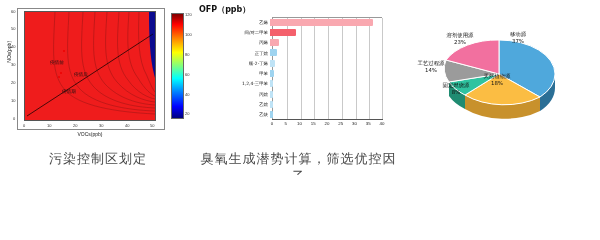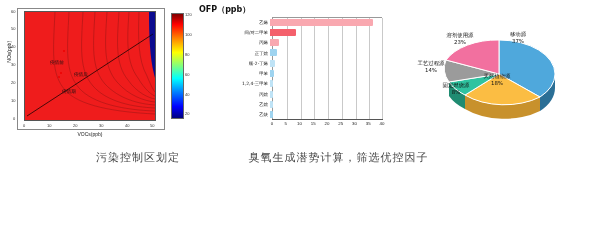--- a/index.html
+++ b/index.html
@@ -3,23 +3,23 @@
 <meta charset="utf-8">
 <style>
   html,body{margin:0;padding:0;background:#ffffff;}
   body{width:600px;height:175px;overflow:hidden;
        font-family:"Liberation Sans","DejaVu Sans",sans-serif;}
   .stage{position:relative;width:600px;height:175px;}
 
   
   .panel{position:absolute;top:0;height:175px;}
   .caption{position:absolute;left:0;width:100%;text-align:center;
-           font-size:11px;color:#2b2b2b;letter-spacing:1px;
+           font-size:13px;color:#2b2b2b;letter-spacing:1px;
            font-family:Liberation Sans, sans-serif;
-           filter:blur(.35px);opacity:.88;padding-left:40px;}
+           filter:blur(.35px);opacity:.88;}
 
   
   #p1{left:0;width:196px;}
   .c1-frame{position:absolute;left:17px;top:8px;width:148px;height:122px;
             background:#fff;border:1px solid #888;box-sizing:border-box;}
   .c1-plot{position:absolute;left:24px;top:11px;width:132px;height:110px;
            overflow:hidden;border:1px solid #555;box-sizing:border-box;}
   .c1-plot svg{display:block;}
   .c1-ylab{position:absolute;left:2px;top:52px;width:16px;
            font-size:5px;color:#222;text-align:center;line-height:1.05;

